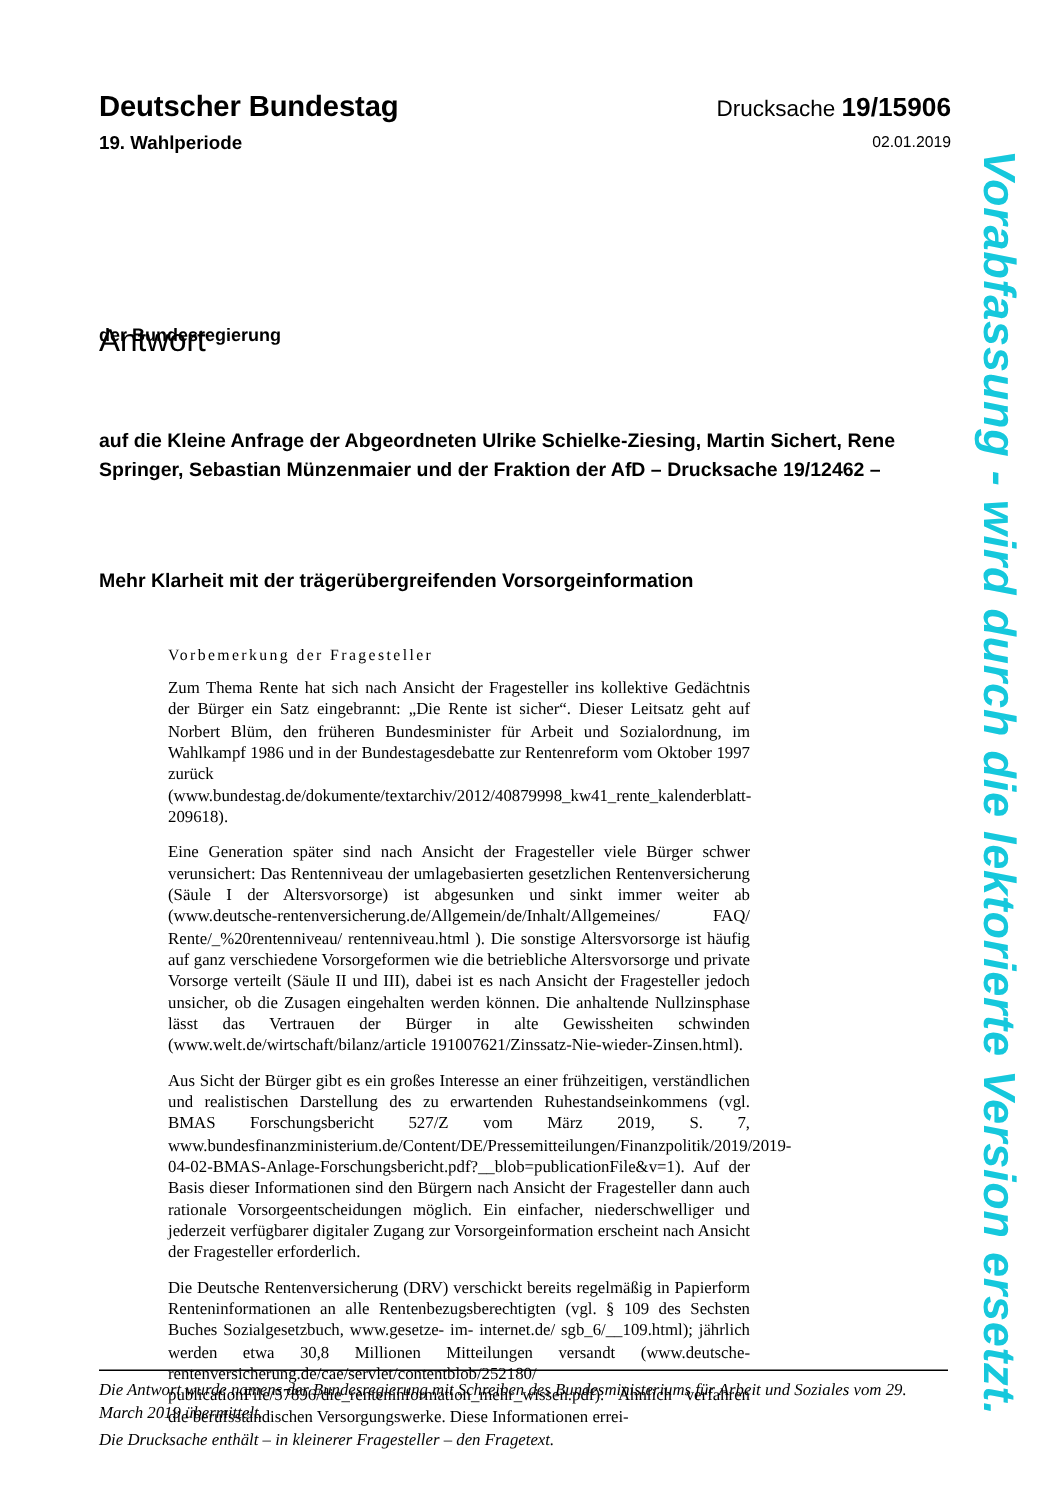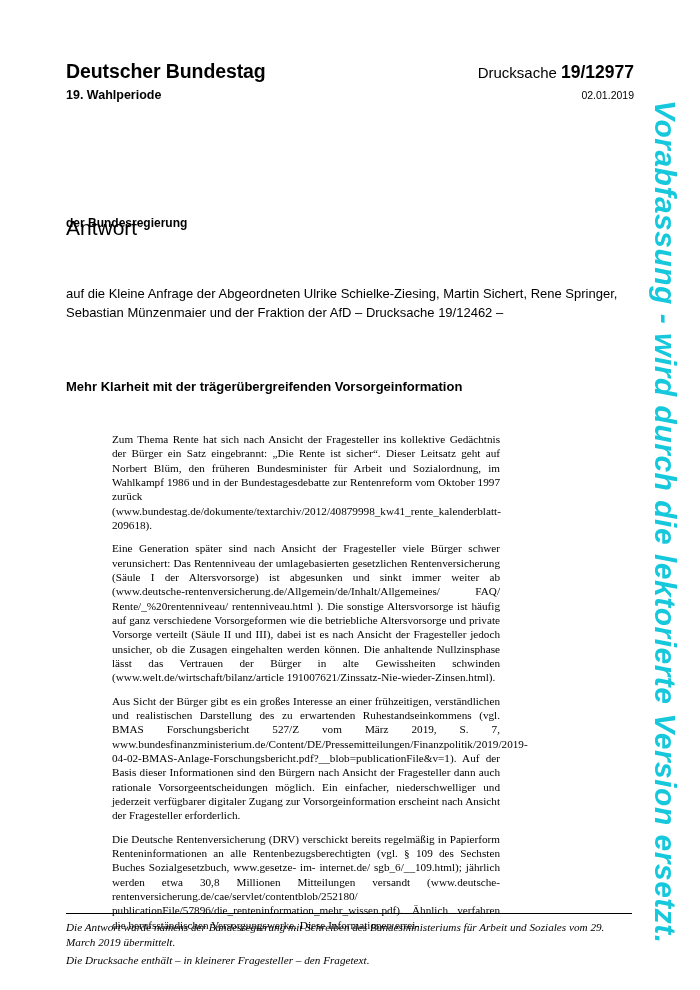--- a/index.html
+++ b/index.html
@@ -106,21 +106,21 @@
     font-family: "Liberation Sans", sans-serif;
     font-weight: bold;
     font-size: 12px;
   }
   .anfrage {
     position: absolute;
     left: 66px;
     top: 285px;
     width: 566px;
     font-family: "Liberation Sans", sans-serif;
-    font-weight: normal;
+    font-weight: bold;
     font-size: 13px;
     line-height: 1.45;
   }
   .thema {
     position: absolute;
     left: 66px;
     top: 378px;
     width: 566px;
     font-family: "Liberation Sans", sans-serif;
     font-weight: bold;
@@ -171,35 +171,36 @@
 </head>
 <body>
 
 <div class="page">
 
   <div class="header">
     <div class="header-row1">
       <div class="bt-title">Deutscher Bundestag</div>
       <div class="ds-line">
         <span class="ds-label">Drucksache</span>
-        <span class="ds-num">19/12977</span>
+        <span class="ds-num">19/15906</span>
       </div>
     </div>
     <div class="header-row2">
       <div class="wp">19. Wahlperiode</div>
       <div class="date">02.01.2019</div>
     </div>
   </div>
 
   <div class="antwort">Antwort</div>
   <div class="antwort-sub">der Bundesregierung</div>
   <div class="anfrage">auf die Kleine Anfrage der Abgeordneten Ulrike Schielke-Ziesing, Martin Sichert, Rene Springer, Sebastian Münzenmaier und der Fraktion der AfD – Drucksache 19/12462 –</div>
   <div class="thema">Mehr Klarheit mit der trägerübergreifenden Vorsorgeinformation</div>
 
   <div class="content">
+    <div class="vorbem">Vorbemerkung der Fragesteller</div>
     <p class="para">Zum Thema Rente hat sich nach Ansicht der Fragesteller ins kollektive Gedächtnis der Bürger ein Satz eingebrannt: „Die Rente ist sicher“. Dieser Leitsatz geht auf Norbert Blüm, den früheren Bundesminister für Arbeit und Sozialordnung, im Wahlkampf 1986 und in der Bundestagesdebatte zur Rentenreform vom Oktober 1997 zurück (www.bundestag.de/dokumente/textarchiv/2012/40879998_kw41_rente_kalenderblatt-209618).</p>
     <p class="para">Eine Generation später sind nach Ansicht der Fragesteller viele Bürger schwer verunsichert: Das Rentenniveau der umlagebasierten gesetzlichen Rentenversicherung (Säule I der Altersvorsorge) ist abgesunken und sinkt immer weiter ab (www.deutsche-rentenversicherung.de/Allgemein/de/Inhalt/Allgemeines/ FAQ/ Rente/_%20rentenniveau/ rentenniveau.html ). Die sonstige Altersvorsorge ist häufig auf ganz verschiedene Vorsorgeformen wie die betriebliche Altersvorsorge und private Vorsorge verteilt (Säule II und III), dabei ist es nach Ansicht der Fragesteller jedoch unsicher, ob die Zusagen eingehalten werden können. Die anhaltende Nullzinsphase lässt das Vertrauen der Bürger in alte Gewissheiten schwinden (www.welt.de/wirtschaft/bilanz/article 191007621/Zinssatz-Nie-wieder-Zinsen.html).</p>
     <p class="para">Aus Sicht der Bürger gibt es ein großes Interesse an einer frühzeitigen, verständlichen und realistischen Darstellung des zu erwartenden Ruhestandseinkommens (vgl. BMAS Forschungsbericht 527/Z vom März 2019, S. 7, www.bundesfinanzministerium.de/Content/DE/Pressemitteilungen/Finanzpolitik/2019/2019-04-02-BMAS-Anlage-Forschungsbericht.pdf?__blob=publicationFile&amp;v=1). Auf der Basis dieser Informationen sind den Bürgern nach Ansicht der Fragesteller dann auch rationale Vorsorgeentscheidungen möglich. Ein einfacher, niederschwelliger und jederzeit verfügbarer digitaler Zugang zur Vorsorgeinformation erscheint nach Ansicht der Fragesteller erforderlich.</p>
     <p class="para">Die Deutsche Rentenversicherung (DRV) verschickt bereits regelmäßig in Papierform Renteninformationen an alle Rentenbezugsberechtigten (vgl. § 109 des Sechsten Buches Sozialgesetzbuch, www.gesetze- im- internet.de/ sgb_6/__109.html); jährlich werden etwa 30,8 Millionen Mitteilungen versandt (www.deutsche-rentenversicherung.de/cae/servlet/contentblob/252180/ publicationFile/57896/die_renteninformation_mehr_wissen.pdf). Ähnlich verfahren die berufsständischen Versorgungswerke. Diese Informationen errei-</p>
   </div>
 
   <div class="footer-rule"></div>
   <div class="footer">
     <p>Die Antwort wurde namens der Bundesregierung mit Schreiben des Bundesministeriums für Arbeit und Soziales vom 29. March 2019 übermittelt.</p>
     <p>Die Drucksache enthält – in kleinerer Fragesteller – den Fragetext.</p>

